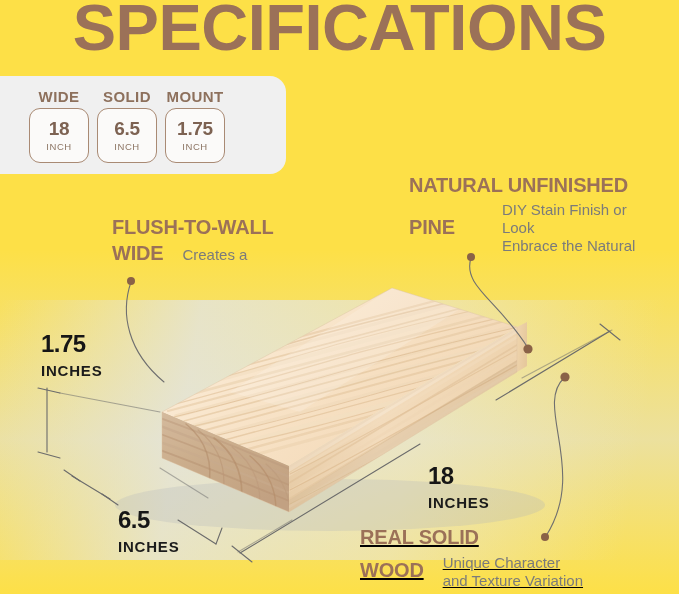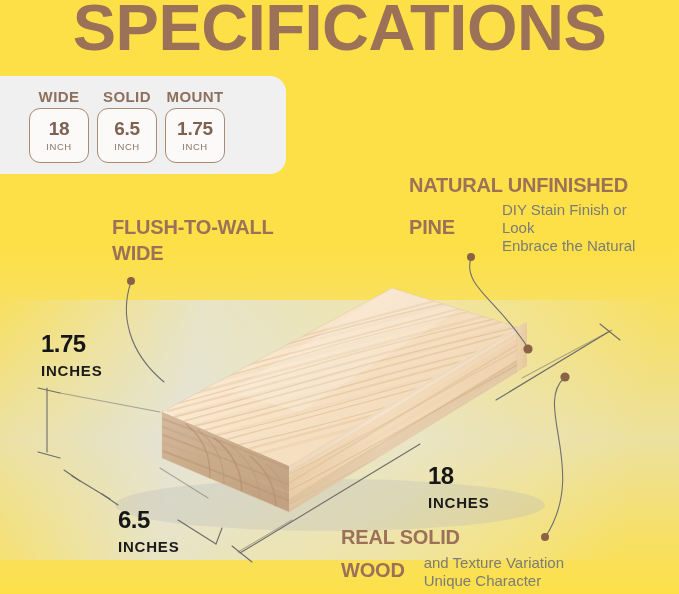--- a/index.html
+++ b/index.html
@@ -123,21 +123,21 @@
     align-items: center;
     gap: 19px;
   }
 
   #callout-flush { left: 112px; top: 214px; }
   #callout-flush .sub { padding-top: 3px; }
 
   #callout-pine { left: 409px; top: 172px; }
   #callout-pine .sub { padding-top: 3px; margin-left: 28px; }
 
-  #callout-wood { left: 341px; top: 524px; }
+  #callout-wood { left: 360px; top: 524px; text-decoration: underline; }
   #callout-wood .sub { padding-top: 4px; }
 
   
   .dim { position: absolute; text-align: left; line-height: 1; }
   .dim .num {
     font-size: 24px;
     font-weight: 700;
     color: #161616;
     letter-spacing: -0.5px;
   }
@@ -381,20 +381,21 @@
       <circle cx="565" cy="377" r="4.6"></circle>
       <circle cx="545" cy="537" r="4.0"></circle>
     </g>
   </svg>
 
   <div class="callout" id="callout-flush">
     <div class="head">FLUSH-TO-WALL</div>
     <div class="inline-wrap">
       <div class="head">WIDE</div>
       <div class="sub">
+        <div>Creates a</div>
       </div>
     </div>
   </div>
 
   <div class="callout" id="callout-pine">
     <div class="head">NATURAL UNFINISHED</div>
     <div class="inline-wrap">
       <div class="head">PINE</div>
       <div class="sub">
         <div>DIY Stain Finish or</div>
@@ -402,22 +403,22 @@
         <div>Enbrace the Natural</div>
       </div>
     </div>
   </div>
 
   <div class="callout" id="callout-wood">
     <div class="head">REAL SOLID</div>
     <div class="inline-wrap">
       <div class="head">WOOD</div>
       <div class="sub">
+        <div>Unique Character</div>
         <div>and Texture Variation</div>
-        <div>Unique Character</div>
       </div>
     </div>
   </div>
 
   <div class="dim" id="dim-thick">
     <div class="num">1.75</div>
     <div class="unit">INCHES</div>
   </div>
 
   <div class="dim" id="dim-deep">

